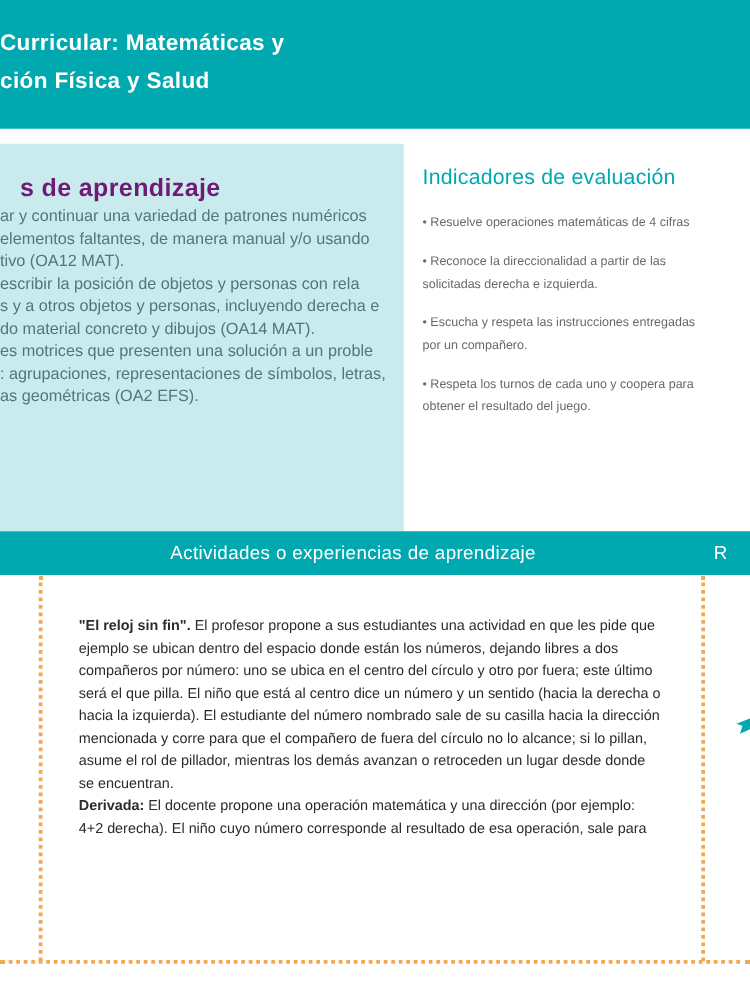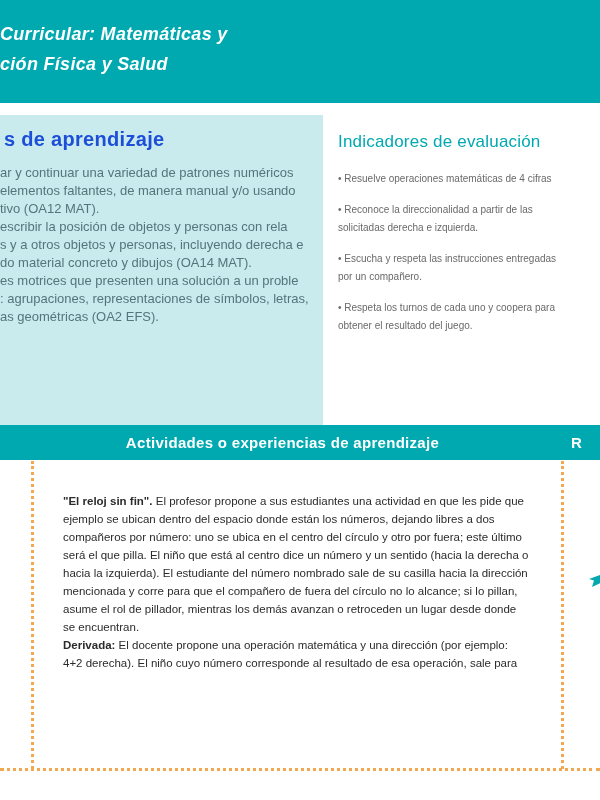--- a/index.html
+++ b/index.html
@@ -3,40 +3,40 @@
 <meta charset="utf-8">
 <style>
   html,body { margin:0; padding:0; }
   body {
     width:600px; height:800px; overflow:hidden; position:relative;
     background:#ffffff;
     font-family:"Liberation Sans", sans-serif;
   }
 
   
-  #top-header { position:absolute; left:0; top:0; width:600px; height:103px; background:#00a9b0;font-style:italic; }
+  #top-header { position:absolute; left:0; top:0; width:600px; height:103px; background:#00a9b0; }
   #top-header .hl { position:absolute; left:0; color:#ffffff; font-weight:bold; font-size:18px; letter-spacing:.3px; white-space:nowrap; }
   #top-header .l1 { top:24px; }
   #top-header .l2 { top:54px; }
 
   
   #objectives-panel { position:absolute; left:0; top:115px; width:323px; height:310px; background:#c9ebee; overflow:hidden; }
-  #objectives-title { position:absolute; left:0; top:9px; margin:4px; font-size:20px; font-weight:bold; color:#1d4ed8; letter-spacing:.3px; white-space:nowrap; }
+  #objectives-title { position:absolute; left:0; top:9px; margin:16px; font-size:20px; font-weight:bold; color:#701a75; letter-spacing:.3px; white-space:nowrap; }
   #objectives-lines { position:absolute; left:0; top:49px; font-size:13px; color:#53767b; line-height:18px; }
   .obj-line { white-space:nowrap; }
 
   
   #indicators-panel { position:absolute; left:338px; top:115px; width:262px; height:310px; background:#ffffff; overflow:hidden; }
   #indicators-title { position:absolute; left:0; top:17px; margin:0; font-size:17px; font-weight:normal; color:#00a9b0; letter-spacing:.2px; white-space:nowrap; }
   #indicators-list { position:absolute; left:0; top:55px; }
   .indicator { margin-bottom:13px; font-size:10px; color:#696969; line-height:18px; }
   .indicator div { white-space:nowrap; }
 
   
-  #band { position:absolute; left:0; top:425px; width:600px; height:35px; background:#00a9b0; color:#ffffff; font-weight:bold; font-size:15px; }
+  #band { position:absolute; left:0; top:425px; width:600px; height:35px; background:#00a9b0; color:#ffffff; font-weight:normal; font-size:15px; }
   #band-title { position:absolute; left:0; top:0; width:565px; text-align:center; line-height:35px; letter-spacing:.3px; white-space:nowrap; }
   #band-right { position:absolute; left:571px; top:0; line-height:35px; }
 
   
   #dash-left  { position:absolute; left:31px;  top:461px; height:308px; width:0; border-left:3px dotted #f2a851; }
   #dash-right { position:absolute; left:561px; top:461px; height:308px; width:0; border-left:3px dotted #f2a851; }
   #dash-bottom{ position:absolute; left:0; top:768px; width:600px; height:0; border-top:3px dotted #f2a851; }
 
   
   #activity-text { position:absolute; left:63px; top:492px; width:496px; overflow:hidden; font-size:11.5px; color:#2b2b2b; line-height:18px; }

